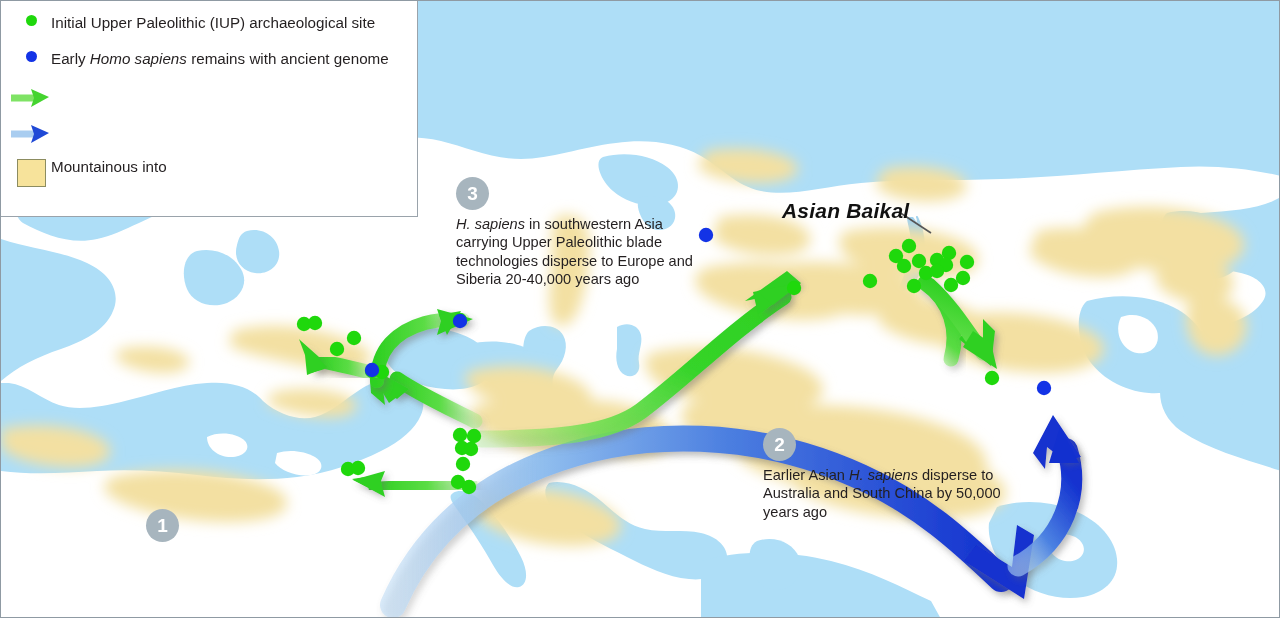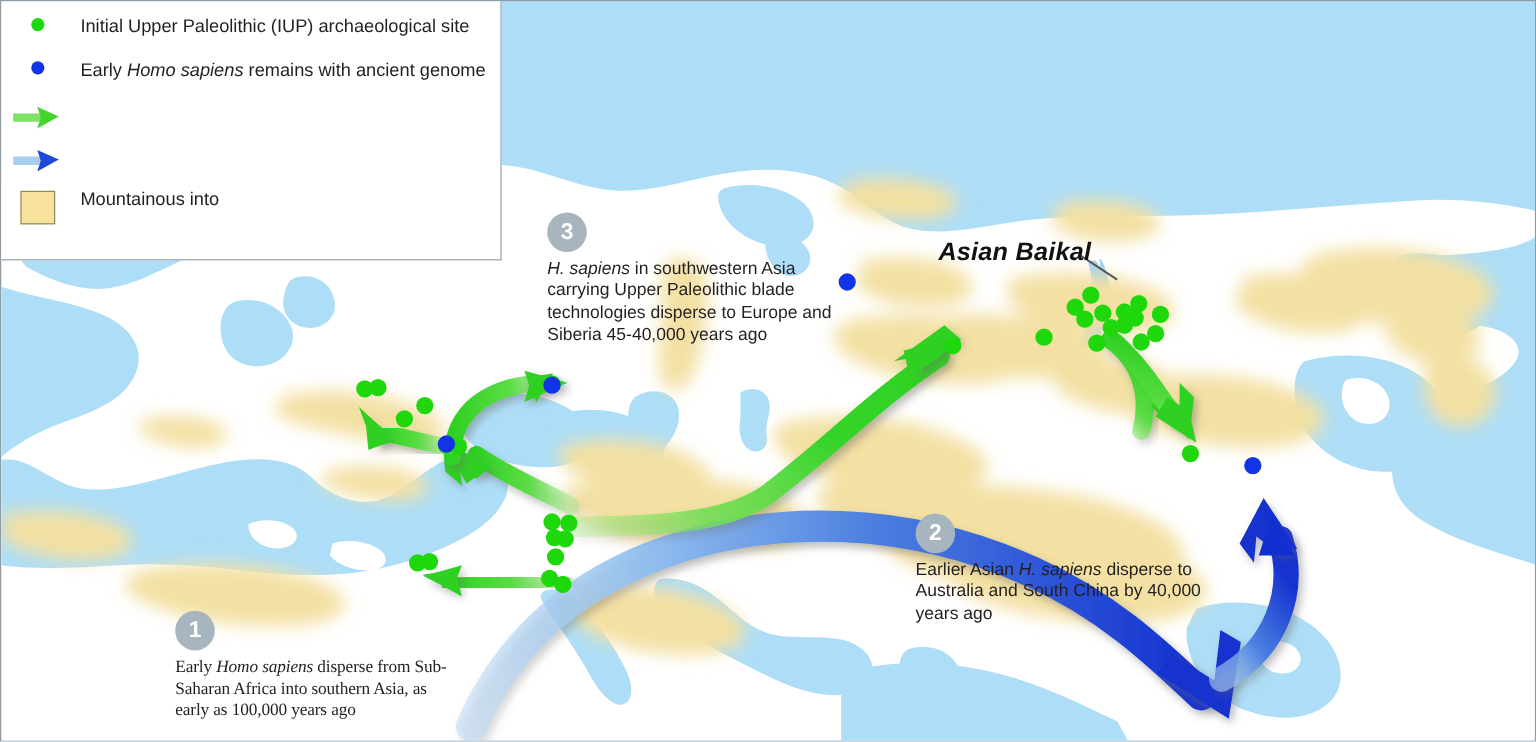--- a/index.html
+++ b/index.html
@@ -24,21 +24,20 @@
     border:1px solid #9aa3ab;
     border-left:none;border-top:none;
     box-sizing:border-box;
     padding:10px 0 0 0;
   }
   .leg-row{
     display:flex;align-items:flex-start;
     margin:0 0 0 0;
     padding:2px 12px 2px 10px;
     min-height:32px;
-    gap:16px;
   }
   .leg-key{
     width:40px;min-width:40px;
     display:flex;align-items:center;justify-content:center;
     padding-top:2px;
   }
   .leg-txt{
     font-size:15.2px;color:#231f20;line-height:1.2;
     padding-top:1px;
   }
@@ -420,28 +419,27 @@
     <div class="leg-row">
       <span class="leg-key">
         <span class="sq-mtn"></span>
       </span>
       <span class="leg-txt"><span>Mountainous into</span></span>
     </div>
   </div>
 
   <div class="anno" id="anno1">
     <div class="num-badge">1</div>
-    <div class="anno-txt" style="width:240px"><span>Early </span><i>Homo sapiens</i><span> disperse from Sub-Saharan Africa into southern Asia, as early as 100,000 years ago</span></div>
   </div>
 
   <div class="anno" id="anno2">
     <div class="num-badge">2</div>
-    <div class="anno-txt" style="width:262px"><span>Earlier Asian </span><i>H. sapiens</i><span> disperse to Australia and South China by 40,000 years ago</span></div>
+    <div class="anno-txt" style="width:262px"><span>Earlier Asian </span><i>H. sapiens</i><span> disperse to Australia and South China by 50,000 years ago</span></div>
   </div>
 
   <div class="anno" id="anno3">
     <div class="num-badge">3</div>
-    <div class="anno-txt" style="width:248px"><i>H. sapiens</i><span> in southwestern Asia carrying Upper Paleolithic blade technologies disperse to Europe and Siberia 45-40,000 years ago</span></div>
+    <div class="anno-txt" style="width:248px"><i>H. sapiens</i><span> in southwestern Asia carrying Upper Paleolithic blade technologies disperse to Europe and Siberia 20-40,000 years ago</span></div>
   </div>
 
   <div id="baikal-label">Asian Baikal</div>
 
 </div>
 
 </body></html>

